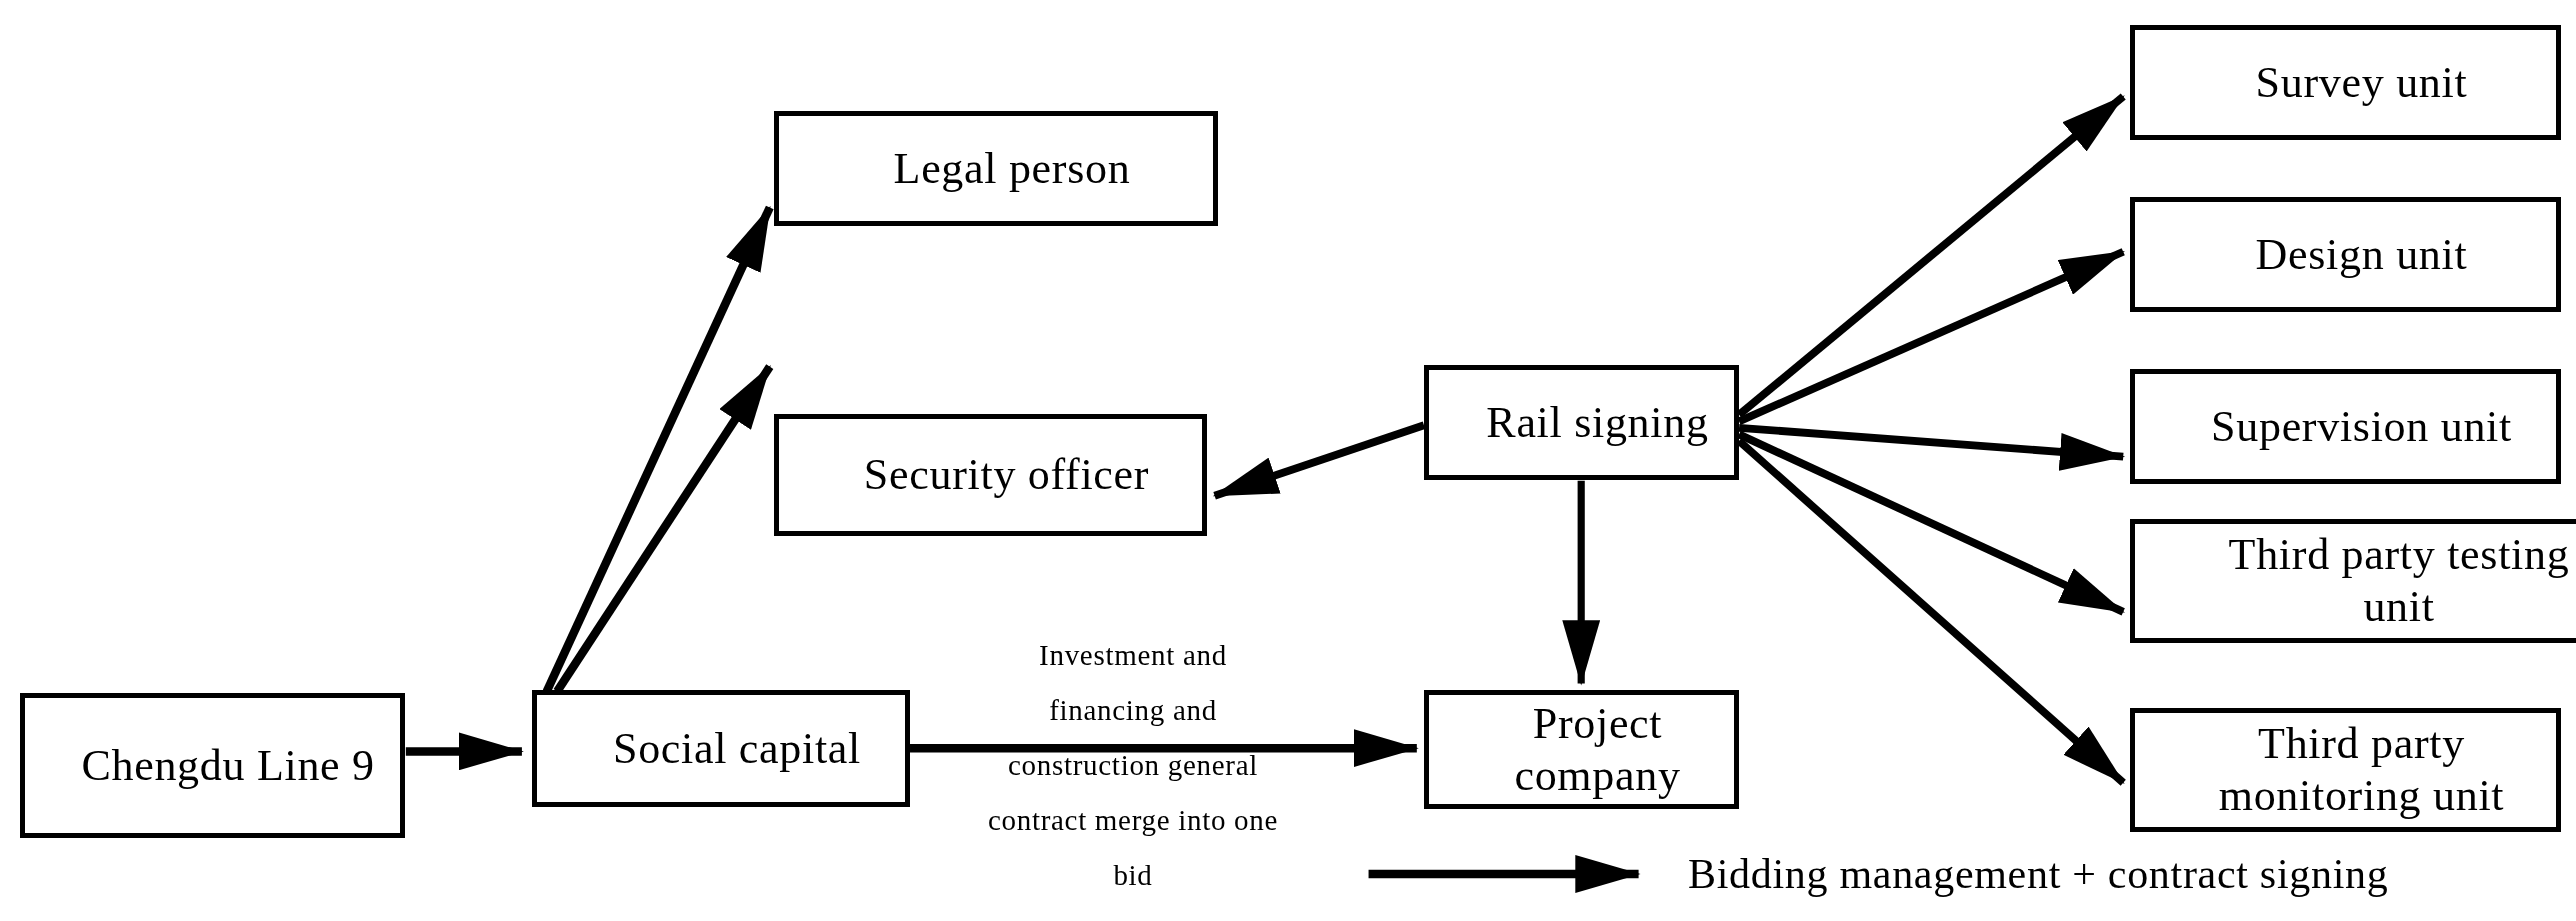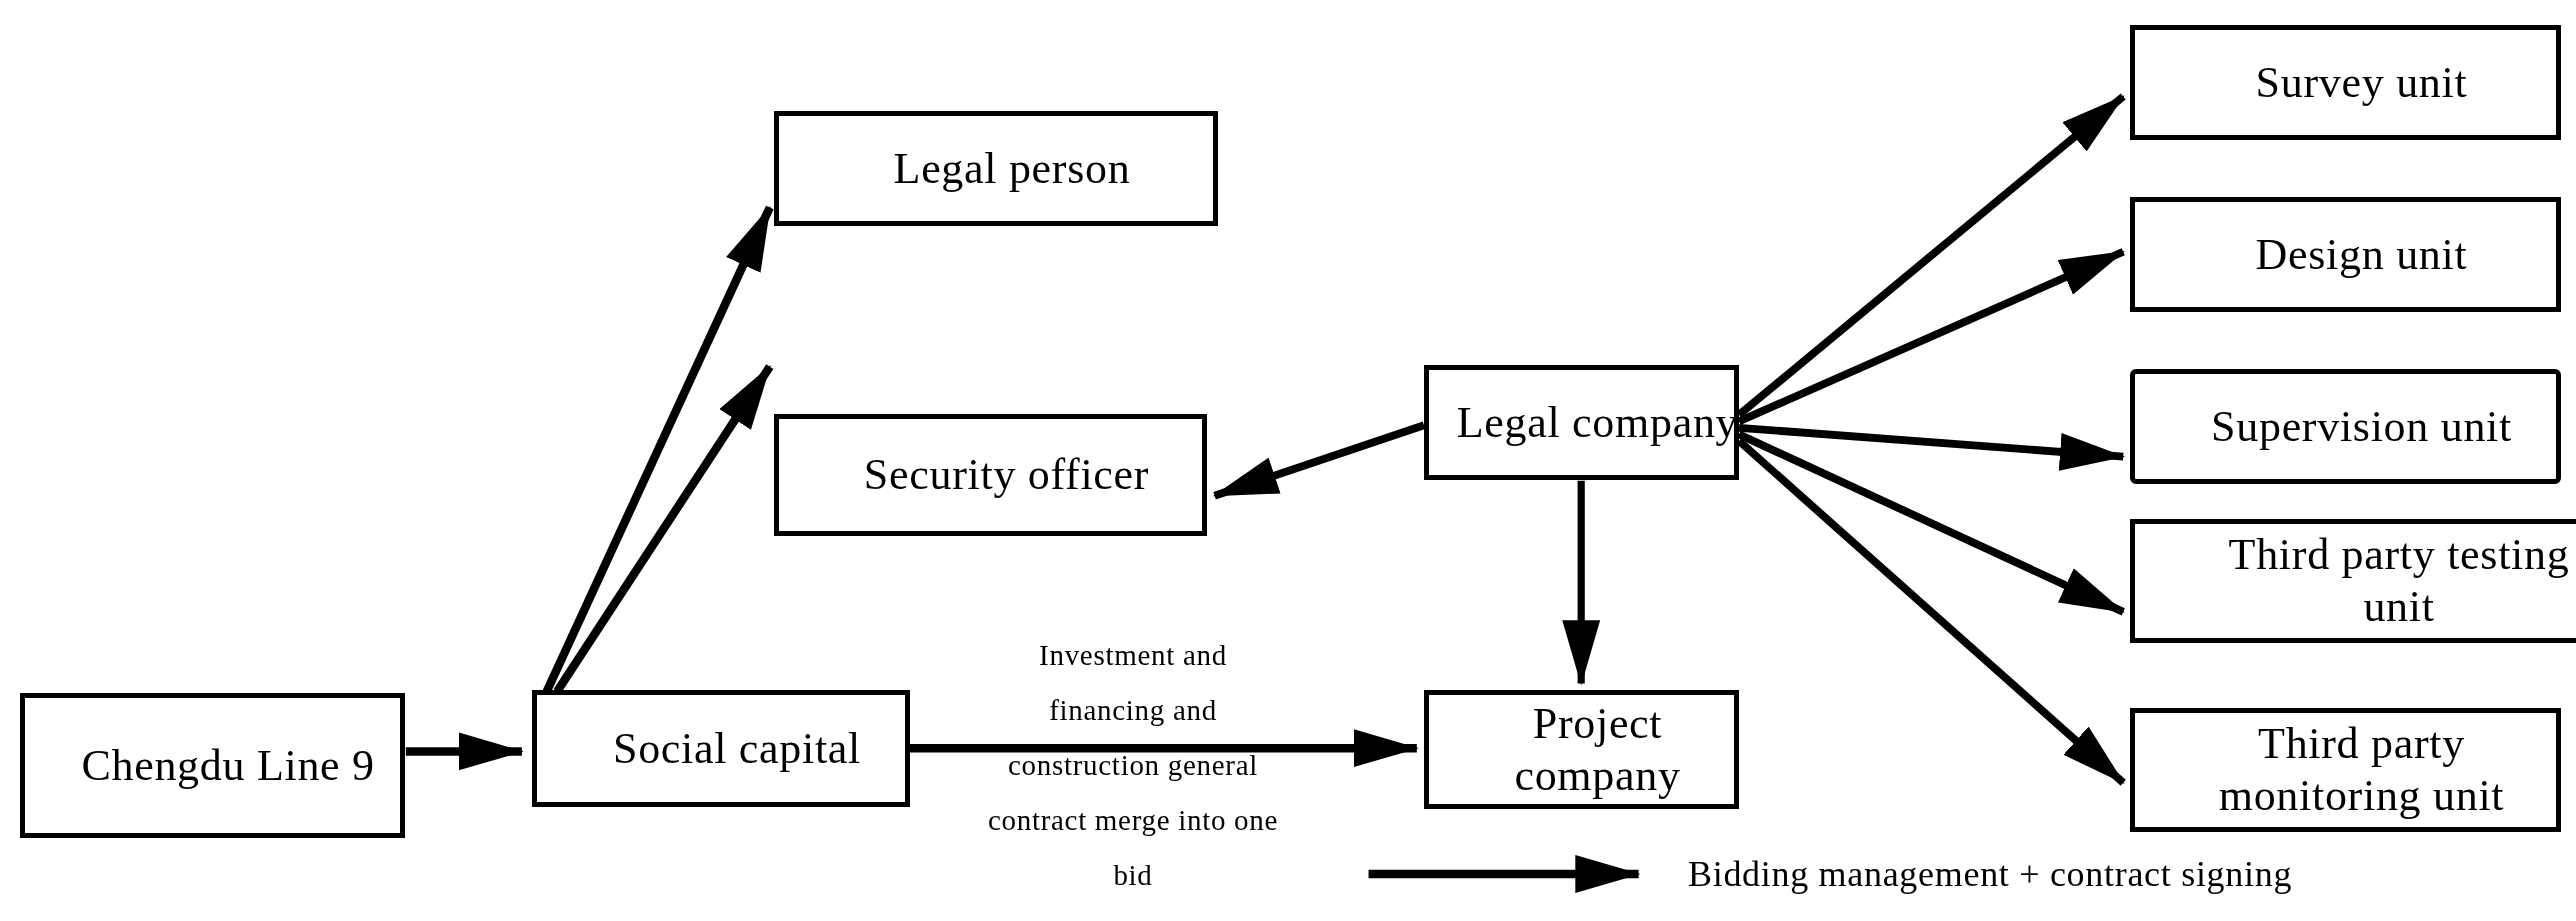--- a/index.html
+++ b/index.html
@@ -41,42 +41,42 @@
   
   #node-chengdu     { left:   19.6px; top: 693px; width: 385px; height: 145px; text-align: right; }
   #node-social      { left:  532px; top: 690px; width: 378px; height: 117px; }
   #node-legal       { left: 774px; top:  111px; width: 444px; height: 115px; }
   #node-general     { left: 774px; top:  262px; width: 433px; height: 115px; }
   #node-security    { left: 774px; top:  414px; width: 433px; height: 122px; }
   #node-rail        { left: 1424px; top:  365px; width: 315px; height: 115px; }
   #node-project     { left: 1424px; top: 690px; width: 315px; height: 119px; }
   #node-survey      { left: 2130px; top:   25px; width: 431px; height: 115px; }
   #node-design      { left: 2130px; top:  197px; width: 431px; height: 115px; }
-  #node-supervision { left: 2130px; top:  369px; width: 431px; height: 115px; border-radius: 6px; }
+  #node-supervision { left: 2130px; top:  369px; width: 431px; height: 115px; }
   #node-testing     { left: 2130px; top:  519px; width: 506px; height: 124px; }
   #node-monitoring  { left: 2130px; top: 708px; width: 431px; height: 124px; }
 
   .edge-annotation {
     position: absolute;
     left: 885px;
     top: 628px;
     width: 496px;
     text-align: center;
     font-size: 29px;
     line-height: 55px;
     letter-spacing: 0.7px;
   }
   .legend-label {
     position: absolute;
     left: 1688px;
     top: 845px;
     height: 57px;
     display: flex;
     align-items: center;
-    font-size: 36px;
+    font-size: 42px;
     letter-spacing: 0.7px;
     white-space: nowrap;
   }
 </style>
 </head>
 <body>
 
 <div id="canvas">
 
   <svg id="arrow-layer" viewBox="0 0 3949 1412" xmlns="http://www.w3.org/2000/svg">
@@ -110,21 +110,21 @@
   <div class="node" id="node-legal">
     <span>Legal person</span>
   </div>
 
 
   <div class="node" id="node-security">
     <span>Security officer</span>
   </div>
 
   <div class="node" id="node-rail">
-    <span>Legal company</span>
+    <span>Rail signing</span>
   </div>
 
   <div class="node" id="node-project">
     <span>Project</span>
     <span>company</span>
   </div>
 
   <div class="node" id="node-survey">
     <span>Survey unit</span>
   </div>

